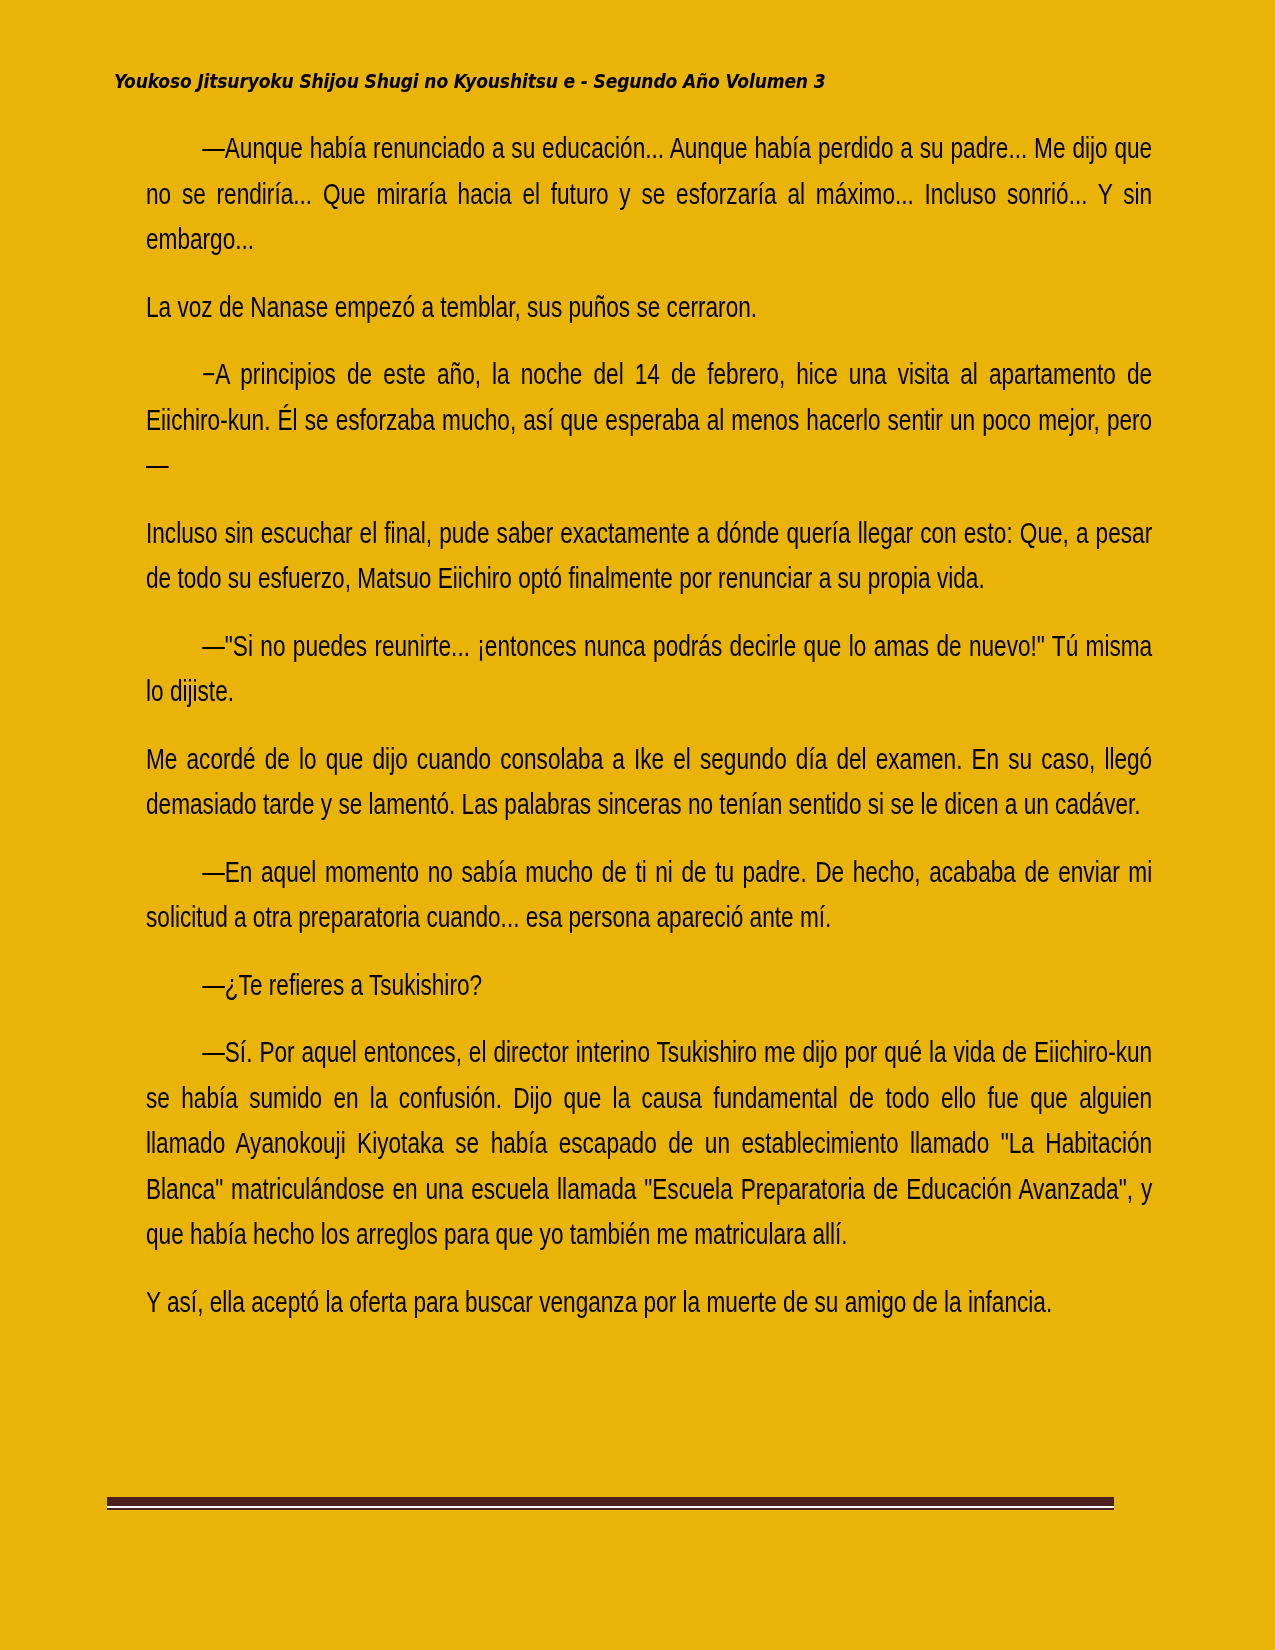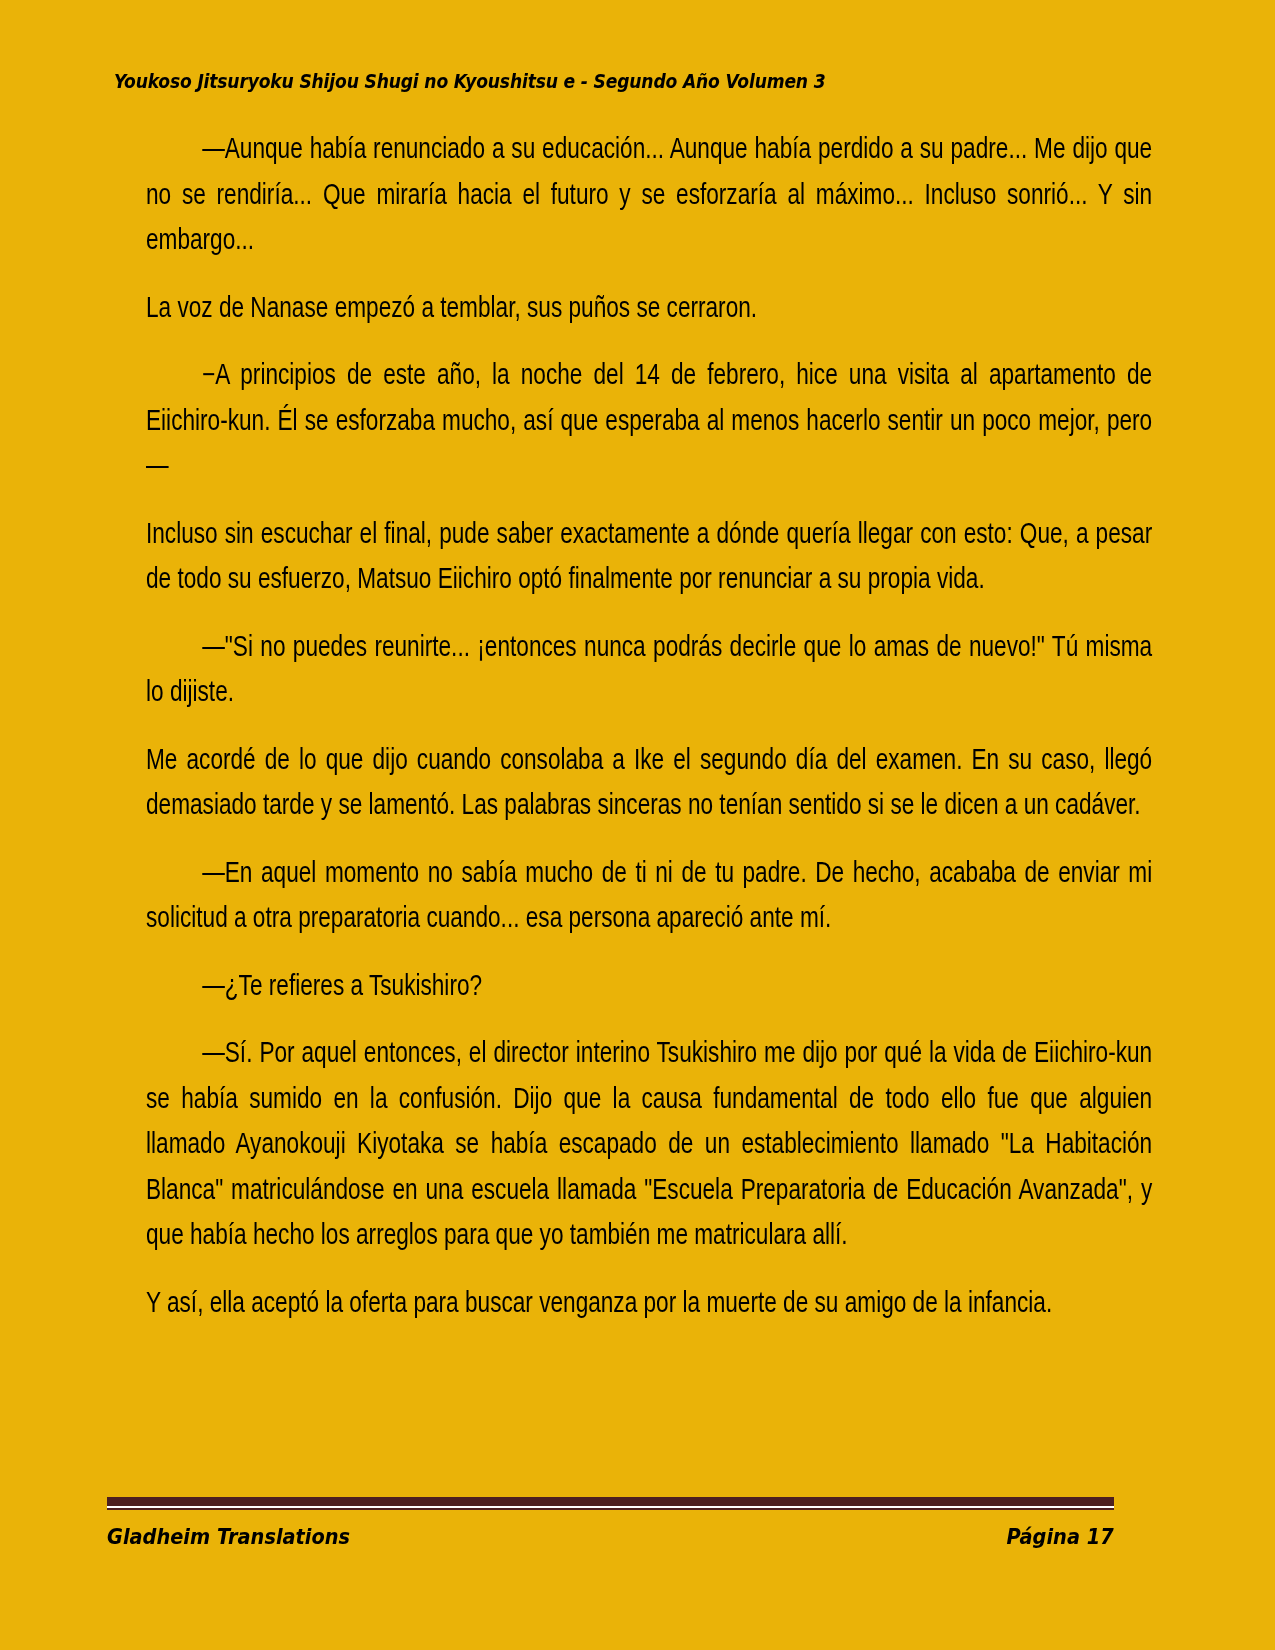--- a/index.html
+++ b/index.html
@@ -123,19 +123,15 @@
     <p class="para indent">—En aquel momento no sabía mucho de ti ni de tu padre. De hecho, acababa de enviar mi solicitud a otra preparatoria cuando... esa persona apareció ante mí.</p>
     <p class="para indent">—¿Te refieres a Tsukishiro?</p>
     <p class="para indent">—Sí. Por aquel entonces, el director interino Tsukishiro me dijo por qué la vida de Eiichiro-kun se había sumido en la confusión. Dijo que la causa fundamental de todo ello fue que alguien llamado Ayanokouji Kiyotaka se había escapado de un establecimiento llamado "La Habitación Blanca" matriculándose en una escuela llamada "Escuela Preparatoria de Educación Avanzada", y que había hecho los arreglos para que yo también me matriculara allí.</p>
     <p class="para">Y así, ella aceptó la oferta para buscar venganza por la muerte de su amigo de la infancia.</p>
   </div>
 
   <div class="footer">
     <div class="footer-rule-thick" style="background: rgb(77, 32, 32);"></div>
     <div class="footer-rule-gap"></div>
     <div class="footer-rule-thin" style="background: rgb(77, 32, 32);"></div>
-    <div class="footer-row">
-      <div class="footer-text footer-left">Gladheim Translations</div>
-      <div class="footer-text footer-right">Página 17</div>
-    </div>
   </div>
 
 </div>
 
 </body></html>

